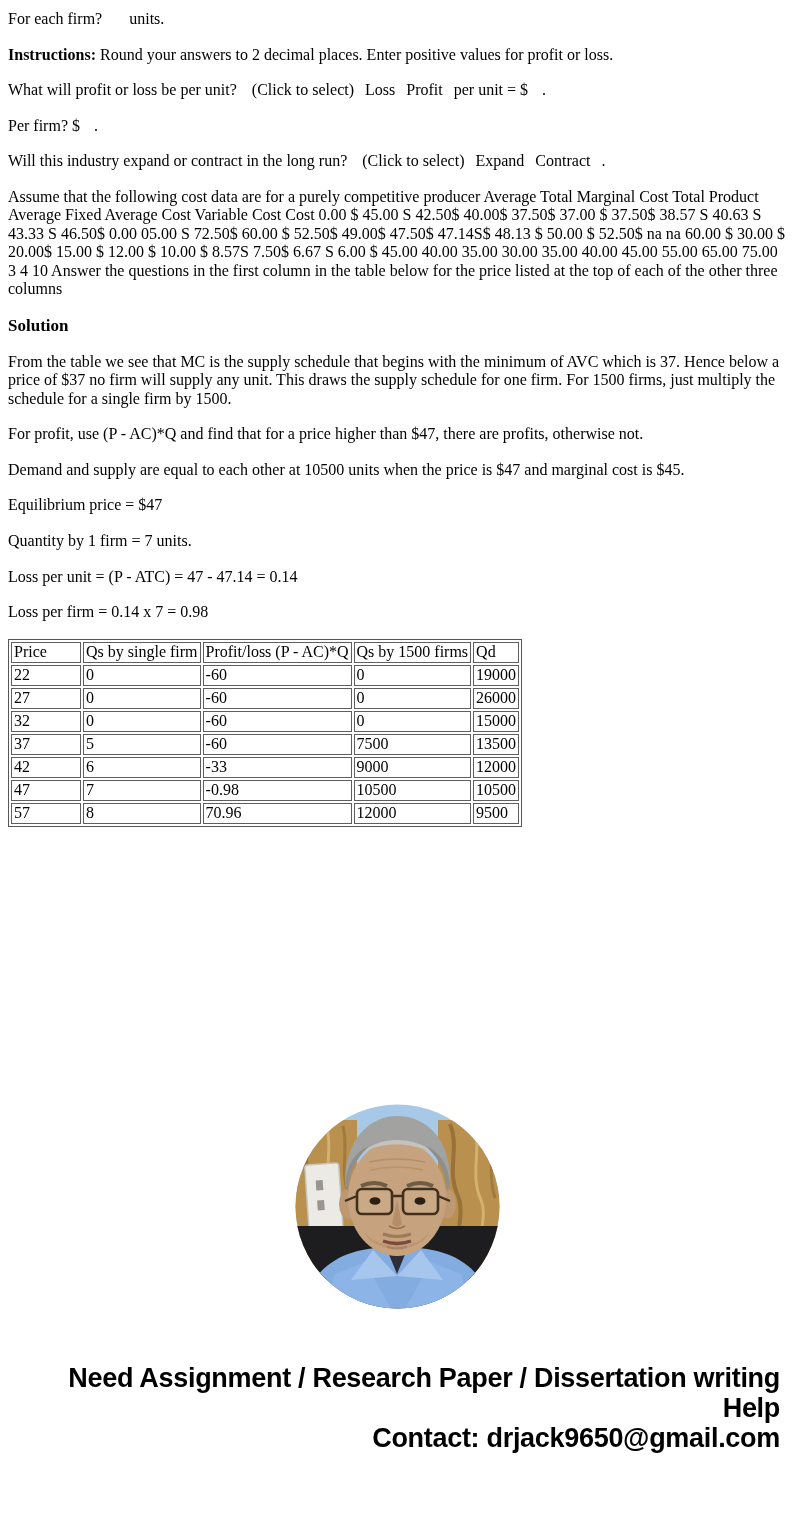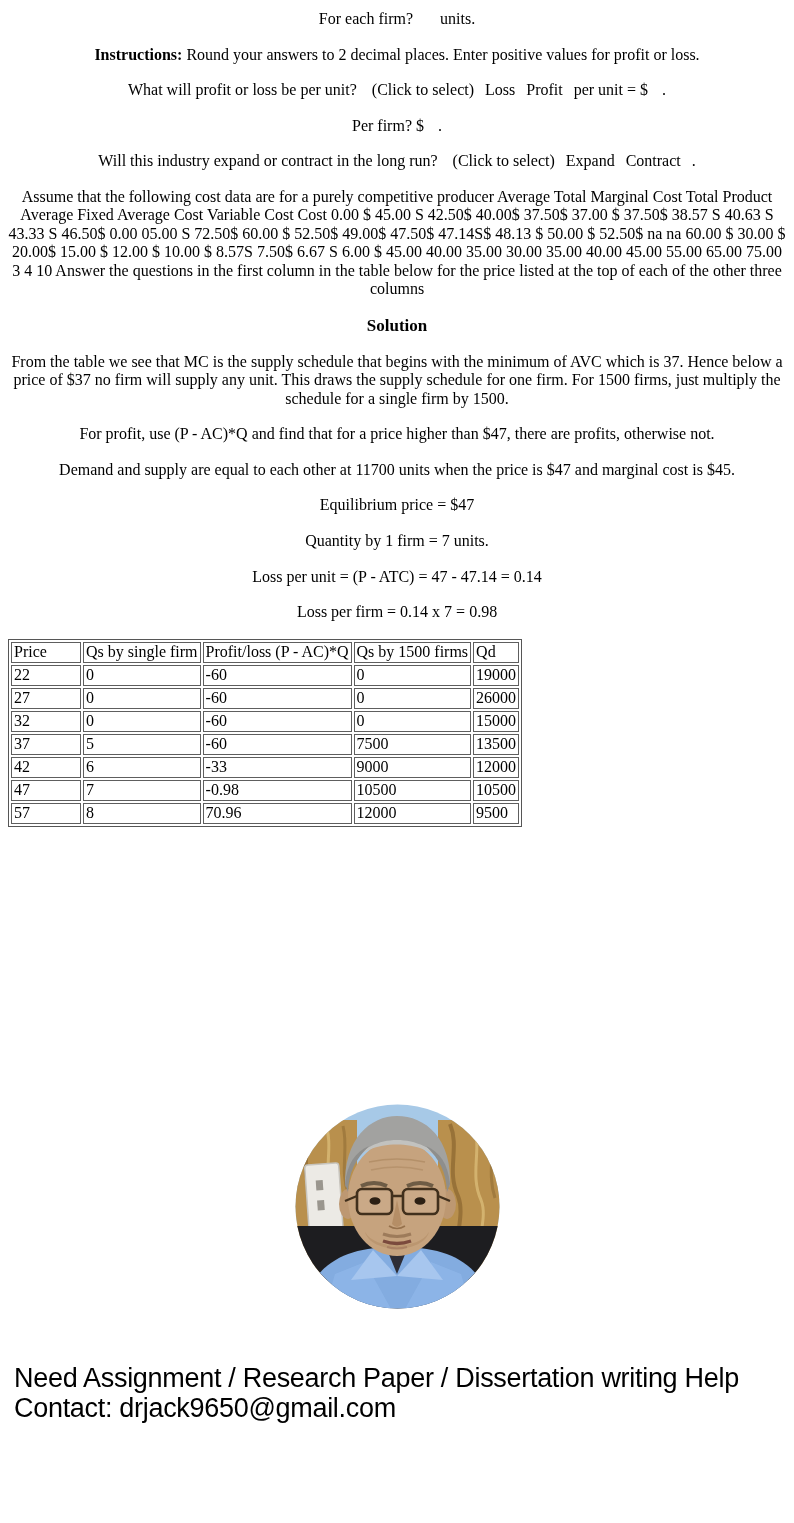--- a/index.html
+++ b/index.html
@@ -6,21 +6,21 @@
   body { width: 794px; min-height: 1523px; }
   .page {
     box-sizing: border-box;
     width: 794px;
     padding: 8px;
     font-family: "Liberation Serif", serif;
     font-size: 16px;
     line-height: 1.16;
     color: #000000;
   }
-  .page p { margin: 17px 0; text-align: center; }
+  .page p { margin: 17px 0; }
   p.first-line { margin-top: 2px; }
   .bold { font-weight: bold; }
   .solution-heading {
     font-weight: bold;
     font-size: 17px;
     margin: 23px 0 20px 0;
   }
   
   .gap-sm { display: inline-block; width: 11px; }
   .gap-md { display: inline-block; width: 15px; }
@@ -50,25 +50,25 @@
   .col-qd { width: 40px; }
 
   .spacer-tall { height: 277px; }
   .spacer-mid { height: 50px; }
 
   .avatar-wrap { text-align: center; }
   .avatar-wrap svg { display: inline-block; }
 
   .footer {
     font-family: "Liberation Sans", sans-serif;
-    font-weight: normal;
+    font-weight: bold;
     font-size: 27px;
     line-height: 30px;
     letter-spacing: -0.3px;
-    text-align: left;
+    text-align: right;
     color: #000000;
     margin: 0 6px;
   }
 </style>
 </head>
 <body>
 
 <div class="page">
 
   <p class="first-line"><span>For each firm?</span><span class="blank-answer-wide"></span><span>units.</span></p>
@@ -80,21 +80,21 @@
   <p><span>Per firm? $</span><span class="blank-answer"></span><span>.</span></p>
 
   <p><span>Will this industry expand or contract in the long run?</span><span class="gap-md"></span><span>(Click to select)</span><span class="gap-sm"></span><span>Expand</span><span class="gap-sm"></span><span>Contract</span><span class="gap-sm"></span><span>.</span></p>
 
   <p>Assume that the following cost data are for a purely competitive producer Average Total Marginal Cost Total Product Average Fixed Average Cost Variable Cost Cost 0.00 $ 45.00 S 42.50$ 40.00$ 37.50$ 37.00 $ 37.50$ 38.57 S 40.63 S 43.33 S 46.50$ 0.00 05.00 S 72.50$ 60.00 $ 52.50$ 49.00$ 47.50$ 47.14S$ 48.13 $ 50.00 $ 52.50$ na na 60.00 $ 30.00 $ 20.00$ 15.00 $ 12.00 $ 10.00 $ 8.57S 7.50$ 6.67 S 6.00 $ 45.00 40.00 35.00 30.00 35.00 40.00 45.00 55.00 65.00 75.00 3 4 10 Answer the questions in the first column in the table below for the price listed at the top of each of the other three columns</p>
 
   <p class="solution-heading">Solution</p>
 
   <p>From the table we see that MC is the supply schedule that begins with the minimum of AVC which is 37. Hence below a price of $37 no firm will supply any unit. This draws the supply schedule for one firm. For 1500 firms, just multiply the schedule for a single firm by 1500.</p>
   <p>For profit, use (P - AC)*Q and find that for a price higher than $47, there are profits, otherwise not.</p>
-  <p>Demand and supply are equal to each other at 11700 units when the price is $47 and marginal cost is $45.</p>
+  <p>Demand and supply are equal to each other at 10500 units when the price is $47 and marginal cost is $45.</p>
   <p>Equilibrium price = $47</p>
   <p>Quantity by 1 firm = 7 units.</p>
   <p>Loss per unit = (P - ATC) = 47 - 47.14 = 0.14</p>
   <p>Loss per firm = 0.14 x 7 = 0.98</p>
 
   <table class="result-table">
     <tbody>
         <tr>
       <td class="col-price">Price</td>
       <td class="col-qs1">Qs by single firm</td>

